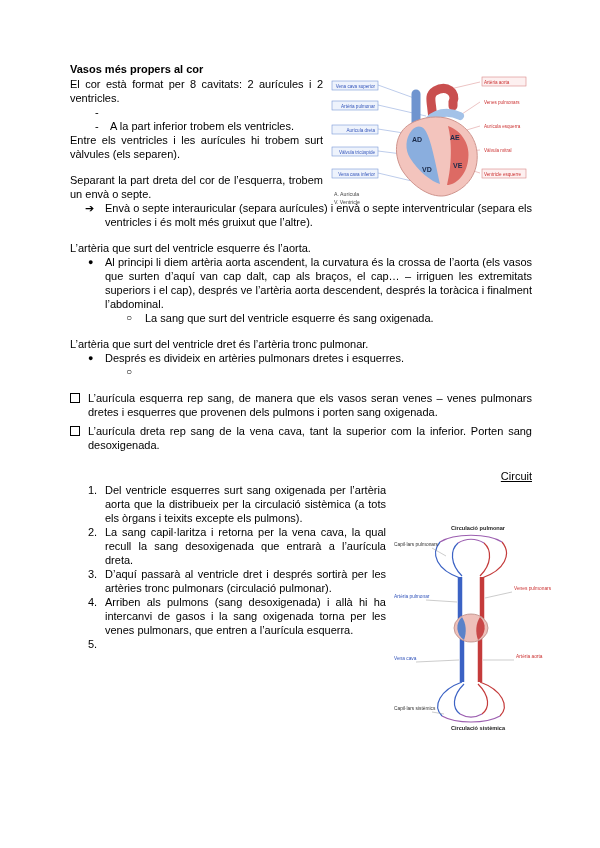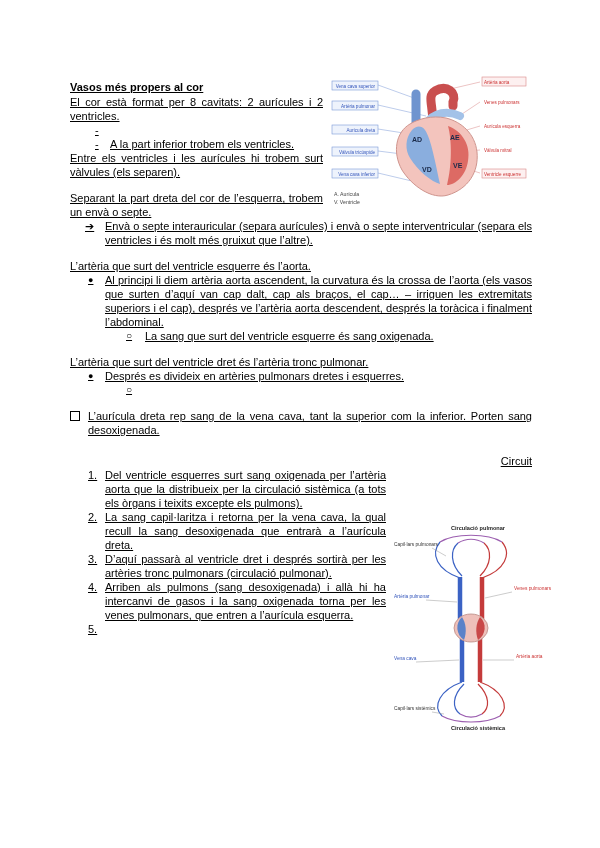--- a/index.html
+++ b/index.html
@@ -1,19 +1,19 @@
 <!DOCTYPE html>
 <html><head>
 <meta charset="utf-8">
 <style>
   html,body{margin:0;padding:0;background:#ffffff;}
   .page{position:relative;width:600px;height:848px;background:#fff;
         font-family:"Liberation Sans","DejaVu Sans",sans-serif;
         font-size:11px;line-height:14px;color:#000;overflow:hidden;}
-  .content{position:absolute;left:70px;top:80px;width:462px;text-decoration:underline;}
+  .content{position:absolute;left:70px;top:62px;width:462px;}
   .title{font-weight:bold;margin:0 0 1px 0;}
   p{margin:0;text-align:justify;}
   .narrow{width:253px;}
   .gap{height:12px;}
   .row{display:flex;align-items:flex-start;}
   .txt{flex:1 1 auto;text-align:justify;min-width:0;}
   .marker{flex:0 0 auto;}
   .dash-row{padding-left:25px;}  .dash-row .marker{width:15px;}
   .arrow-row{padding-left:15px;} .arrow-row .marker{width:20px;}
   .b-row{padding-left:18px;}     .b-row .marker{width:17px;font-size:9px;line-height:14px;}
@@ -189,20 +189,24 @@
       <span class="txt">Després es divideix en artèries pulmonars dretes i esquerres.</span>
     </div>
     <div class="row sub-row">
       <span class="marker">○</span>
     </div>
 
     <div class="gap"></div>
 
     <div class="row cb-row">
       <span class="checkbox"></span>
+      <span class="txt">L’aurícula esquerra rep sang, de manera que els vasos seran venes – venes pulmonars dretes i esquerres que provenen dels pulmons i porten sang oxigenada.</span>
+    </div>
+    <div class="row cb-row">
+      <span class="checkbox"></span>
       <span class="txt">L’aurícula dreta rep sang de la vena cava, tant la superior com la inferior. Porten sang desoxigenada.</span>
     </div>
 
     <div class="gap"></div>
 
     <p class="heading-underline">Circuit</p>
 
     <div class="circuit-list">
       <div class="row num-row">
         <span class="marker">1.</span>

